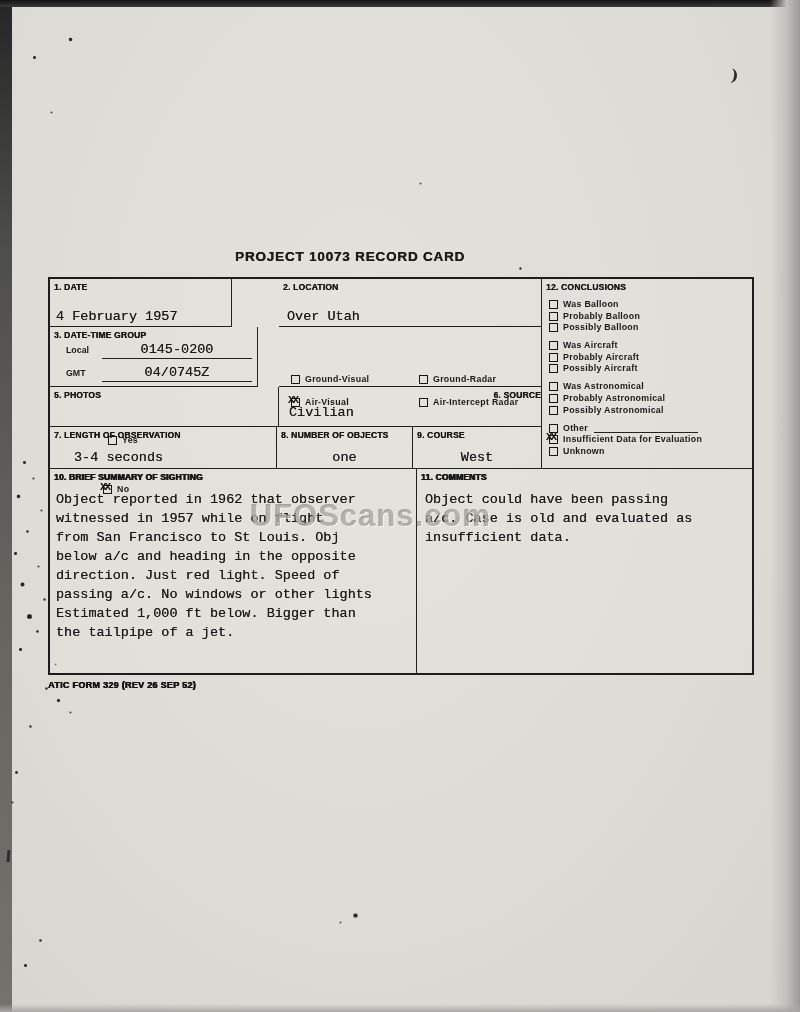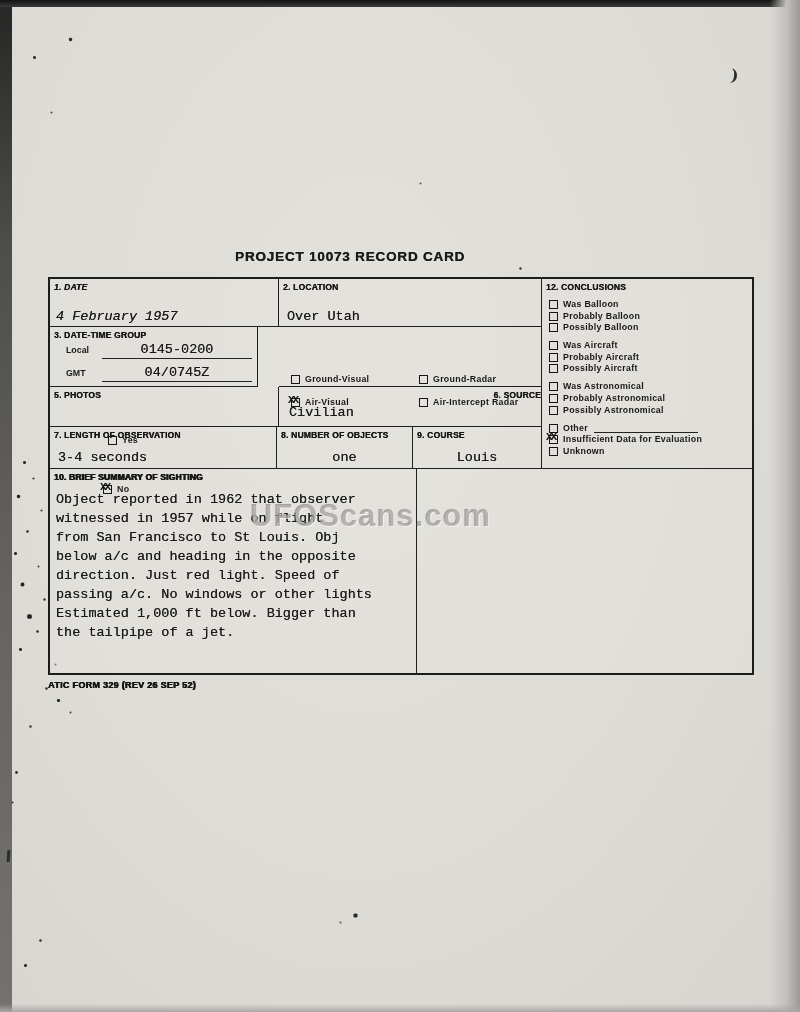--- a/index.html
+++ b/index.html
@@ -72,21 +72,21 @@
   .dtg-line{position:absolute;left:16px;display:flex;align-items:baseline;}
   .dtg-lab{font-size:8.8px;font-weight:bold;color:#181818;width:36px;}
   .dtg-val{display:inline-block;width:150px;border-bottom:1.2px solid #222;text-align:center;padding-bottom:1px;}
 
   .type-grid{position:absolute;left:12px;top:22px;display:grid;grid-template-columns:128px 150px;grid-auto-rows:23px;align-items:center;}
 
   .photos-opts{position:absolute;left:58px;top:12px;}
   .photos-opts .opt{margin-bottom:3px;}
 
   .v-source{position:absolute;left:10px;top:18px;}
-  .v-length{position:absolute;left:8px;bottom:3px;}
+  .v-length{position:absolute;left:24px;bottom:3px;}
   .v-number{position:absolute;left:0;right:0;bottom:3px;text-align:center;}
   .v-course{position:absolute;left:0;right:0;bottom:3px;text-align:center;}
 
   .summary-label,.comments-label{text-shadow:.6px 0 0 #171717, -.3px .3px 0 #222;}
   .summary-text{position:absolute;left:6px;top:21px;}
   .comments-text{position:absolute;left:8px;top:21px;}
 
   .concl-items{position:absolute;left:7px;top:21px;right:4px;}
   .concl-items .opt{margin-bottom:2.6px;height:9px;}
   .concl-items .gap{margin-top:9px;}
@@ -116,21 +116,21 @@
   <div class="edge-right"></div>
   <div class="edge-bottom"></div>
   <div class="speck-layer"></div>
   <div class="dash-mark"></div>
   <div class="corner-mark">)</div>
 
   <div class="doc-title">PROJECT 10073 RECORD CARD</div>
 
   <div class="card">
 
-    <div class="cell br bb" style="left:0;top:0;width:229px;height:48px;font-style:italic;">
+    <div class="cell br bb" style="left:0;top:0;width:182px;height:48px;">
       <div class="cell-label">1. DATE</div>
       <div class="typed v-date">4 February 1957</div>
     </div>
     <div class="cell br bb" style="left:229px;top:0;width:263px;height:48px;">
       <div class="cell-label">2. LOCATION</div>
       <div class="typed v-loc">Over Utah</div>
     </div>
 
     <div class="cell bb" style="left:492px;top:0;width:210px;height:190px;">
       <div class="cell-label">12. CONCLUSIONS</div>
@@ -276,34 +276,40 @@
     <div class="cell br bb" style="left:0;top:148px;width:227px;height:42px;">
       <div class="cell-label">7. LENGTH OF OBSERVATION</div>
       <div class="typed v-length">3-4 seconds</div>
     </div>
     <div class="cell br bb" style="left:227px;top:148px;width:136px;height:42px;">
       <div class="cell-label">8. NUMBER OF OBJECTS</div>
       <div class="typed v-number">one</div>
     </div>
     <div class="cell br bb" style="left:363px;top:148px;width:129px;height:42px;">
       <div class="cell-label">9. COURSE</div>
-      <div class="typed v-course">Louis</div>
+      <div class="typed v-course">West</div>
     </div>
 
     <div class="cell br" style="left:0;top:190px;width:367px;height:204px;">
       <div class="cell-label summary-label">10. BRIEF SUMMARY OF SIGHTING</div>
       <div class="typed typed-block summary-text">Object reported in 1962 that observer
 witnessed in 1957 while on flight
 from San Francisco to St Louis. Obj
 below a/c and heading in the opposite
 direction. Just red light. Speed of
 passing a/c. No windows or other lights
 Estimated 1,000 ft below. Bigger than
 the tailpipe of a jet.</div>
     </div>
+    <div class="cell" style="left:367px;top:190px;width:335px;height:204px;">
+      <div class="cell-label comments-label">11. COMMENTS</div>
+      <div class="typed typed-block comments-text">Object could have been passing
+a/c. Case is old and evaluated as
+insufficient data.</div>
+    </div>
 
   </div>
 
   <div class="form-footer">ATIC FORM 329 (REV 26 SEP 52)</div>
 
   <div class="watermark">UFOScans.com</div>
 
 </div>
 
 </body></html>

